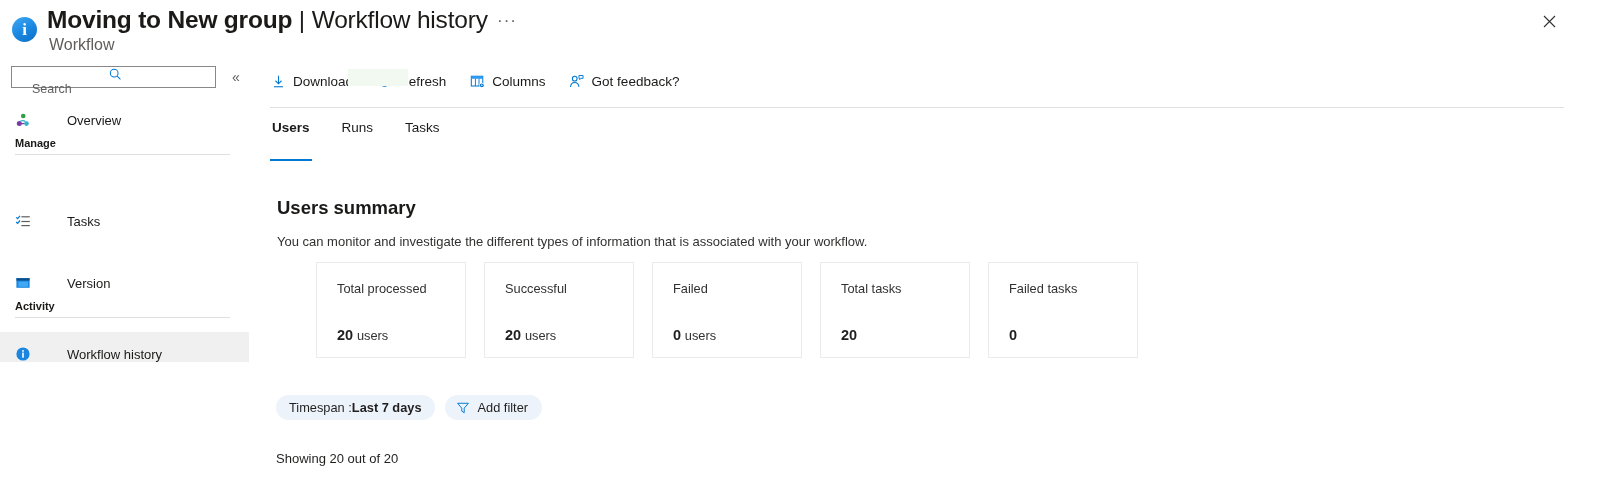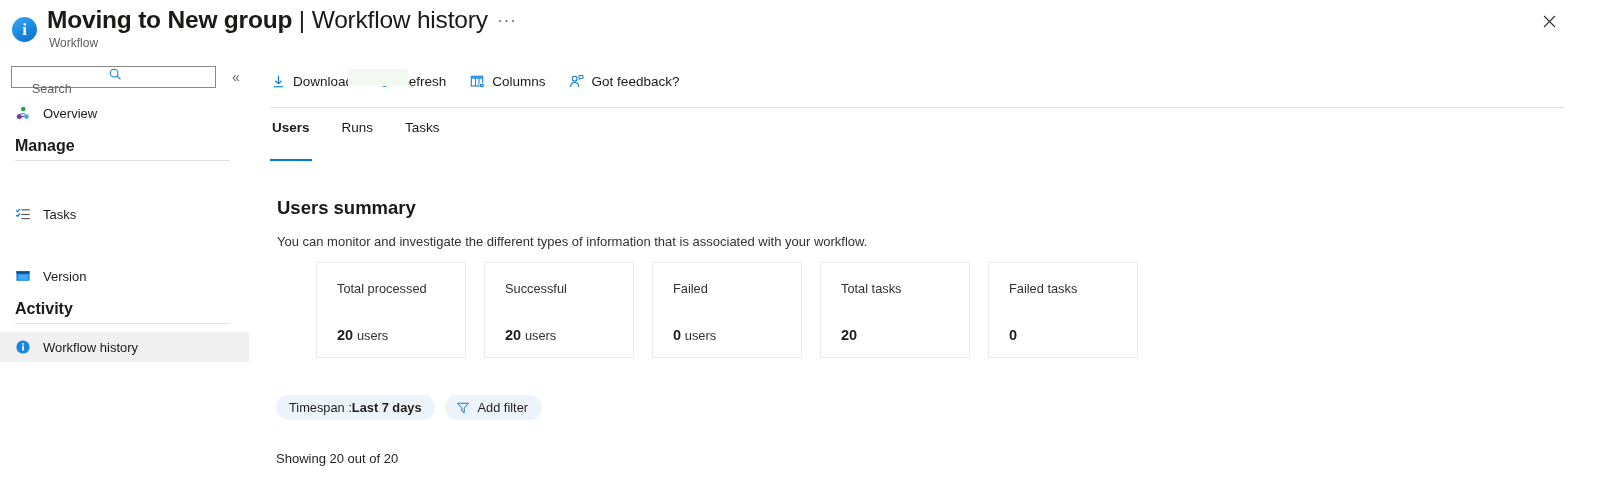--- a/index.html
+++ b/index.html
@@ -31,21 +31,21 @@
   }
   .page-title .sep { font-weight: normal; color: #201f1e; }
   .page-title .sub-name { font-weight: normal; }
   .ellipsis-btn {
     position: absolute; left: 496px; top: 10px;
     width: 22px; height: 22px; display: flex; align-items: center; justify-content: center;
     font-size: 17px; color: #605e5c; cursor: pointer; letter-spacing: 1px;
   }
   .page-subtitle {
     position: absolute; left: 49px; top: 36px;
-    font-size: 12px; color: #605e5c;
+    font-size: 16px; color: #605e5c;
   }
   .close-btn {
     position: absolute; left: 1538px; top: 10px;
     width: 22px; height: 22px; cursor: pointer;
     display: flex; align-items: center; justify-content: center;
   }
   .close-btn svg { display: block; }
 
   
   .sidebar { position: absolute; left: 0; top: 58px; width: 252px; height: 446px; background: #fff; }
@@ -63,32 +63,32 @@
   }
   .search-input::placeholder { color: #605e5c; opacity: 1; }
   .collapse-btn {
     position: absolute; left: 216px; top: 0px; width: 18px; height: 22px;
     display: flex; align-items: center; justify-content: center;
     color: #605e5c; font-size: 14px; cursor: pointer;
   }
 
   .nav-item {
     position: absolute; left: 0; width: 249px; height: 30px;
-    display: flex; align-items: center; cursor: pointer;
+    display: flex; align-items: flex-end; cursor: pointer; gap: 24px;
   }
   .nav-item.selected { background: #f0f0f0; }
   .nav-ico {
     width: 16px; height: 16px; flex: 0 0 16px; margin-left: 15px;
     display: flex; align-items: center; justify-content: center;
   }
   .nav-label { margin-left: 12px; font-size: 13px; color: #1b1a19; white-space: nowrap; }
 
   .nav-group { position: absolute; left: 0; width: 232px; }
   .nav-group-title {
-    font-size: 16px; font-weight: bold; color: #1b1a19;
+    font-size: 11px; font-weight: bold; color: #1b1a19;
     margin-left: 15px; padding-bottom: 5px;
   }
   .nav-group-rule { height: 1px; background: #e1dfdd; margin-left: 15px; width: 215px; }
 
   
   .main { position: absolute; left: 252px; top: 58px; width: 1366px; height: 446px; }
   .toolbar { position: absolute; left: 18px; top: 8px; height: 30px; display: flex; align-items: center; }
   .tb-btn {
     display: flex; align-items: center; height: 30px; padding: 0 9px 0 0;
     margin-right: 14px; cursor: pointer; white-space: nowrap;

